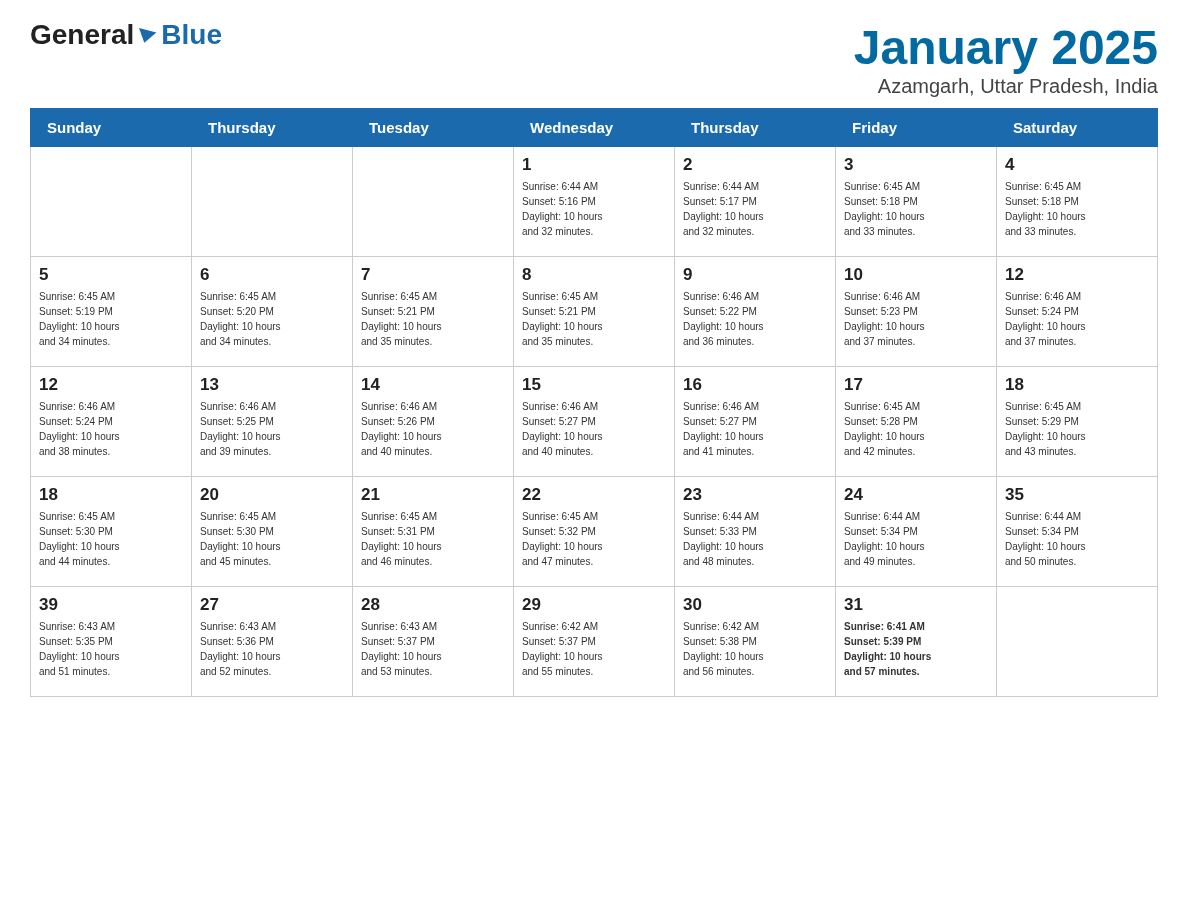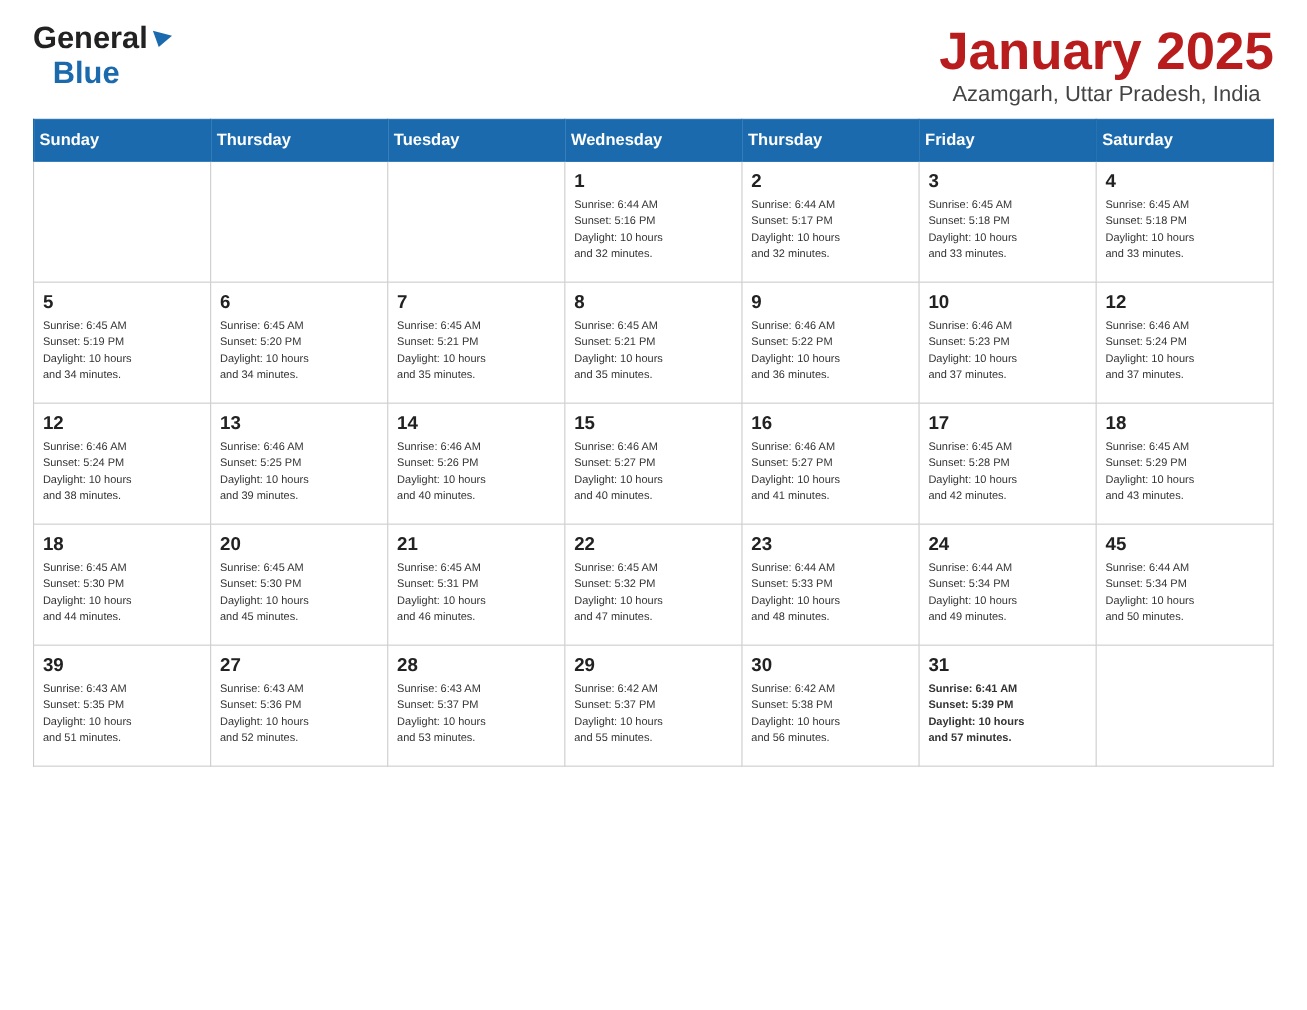--- a/index.html
+++ b/index.html
@@ -10,47 +10,46 @@
       color: #333;
     }
     .header {
       display: flex;
       justify-content: space-between;
       align-items: flex-start;
       margin-bottom: 10px;
     }
     .logo {
       display: flex;
-      flex-direction: column;
+      flex-direction: row;
       align-items: flex-start;
       justify-content: center;
     }
     .title-block {
       text-align: right;
     }
     .title-block h1 {
       font-size: 48px;
       font-weight: bold;
-      color: #b91c1c;
+      color: #0369a1;
     }
     .title-block h2 {
       font-size: 20px;
       font-weight: normal;
       color: #444;
-      text-align: center;
     }
     .calendar {
       width: 100%;
       border-collapse: collapse;
       margin-top: 10px;
     }
     .calendar thead th {
       background-color: #1a6aad;
       color: #fff;
-      padding: 10px 5px;
+      padding: 10px 16px;
       font-size: 15px;
       font-weight: bold;
       text-align: left;
       border: 1px solid #1a6aad;
     }
     .calendar tbody td {
       border: 1px solid #ccc;
       vertical-align: top;
       padding: 8px;
       width: 14.28%;
@@ -75,21 +74,21 @@
     }
   </style>
 </head>
 <body>
 
 <div class="header">
   <div class="logo">
     <div style="font-size:28px; font-weight:bold; color:#222; line-height:1.1;">
       <span>General</span><span style="display:inline-block;width:0;height:0;border-left:9px solid transparent;border-right:9px solid transparent;border-top:13px solid #1a6aad;margin-left:3px;transform:rotate(15deg);vertical-align:middle;"></span>
     </div>
-    <div style="font-size:28px; font-weight:bold; color:#1a6aad; line-height:1.1; margin-left:18px;">Blue</div>
+    <div style="font-size:28px; font-weight:bold; color:#1a6aad; line-height:1.1; margin-left:6px;">Blue</div>
   </div>
   <div class="title-block">
     <h1>January 2025</h1>
     <h2>Azamgarh, Uttar Pradesh, India</h2>
   </div>
 </div>
 
 <table class="calendar">
   <thead>
     <tr>
@@ -275,21 +274,21 @@
 and 48 minutes.</div>
         </td>
         <td>
           <div class="day-number">24</div>
           <div class="day-info" style="white-space: pre-line;">Sunrise: 6:44 AM
 Sunset: 5:34 PM
 Daylight: 10 hours
 and 49 minutes.</div>
         </td>
         <td>
-          <div class="day-number">45</div>
+          <div class="day-number">35</div>
           <div class="day-info" style="white-space: pre-line;">Sunrise: 6:44 AM
 Sunset: 5:34 PM
 Daylight: 10 hours
 and 50 minutes.</div>
         </td>
       </tr>
       <tr>
         <td>
           <div class="day-number">39</div>
           <div class="day-info" style="white-space: pre-line;">Sunrise: 6:43 AM

